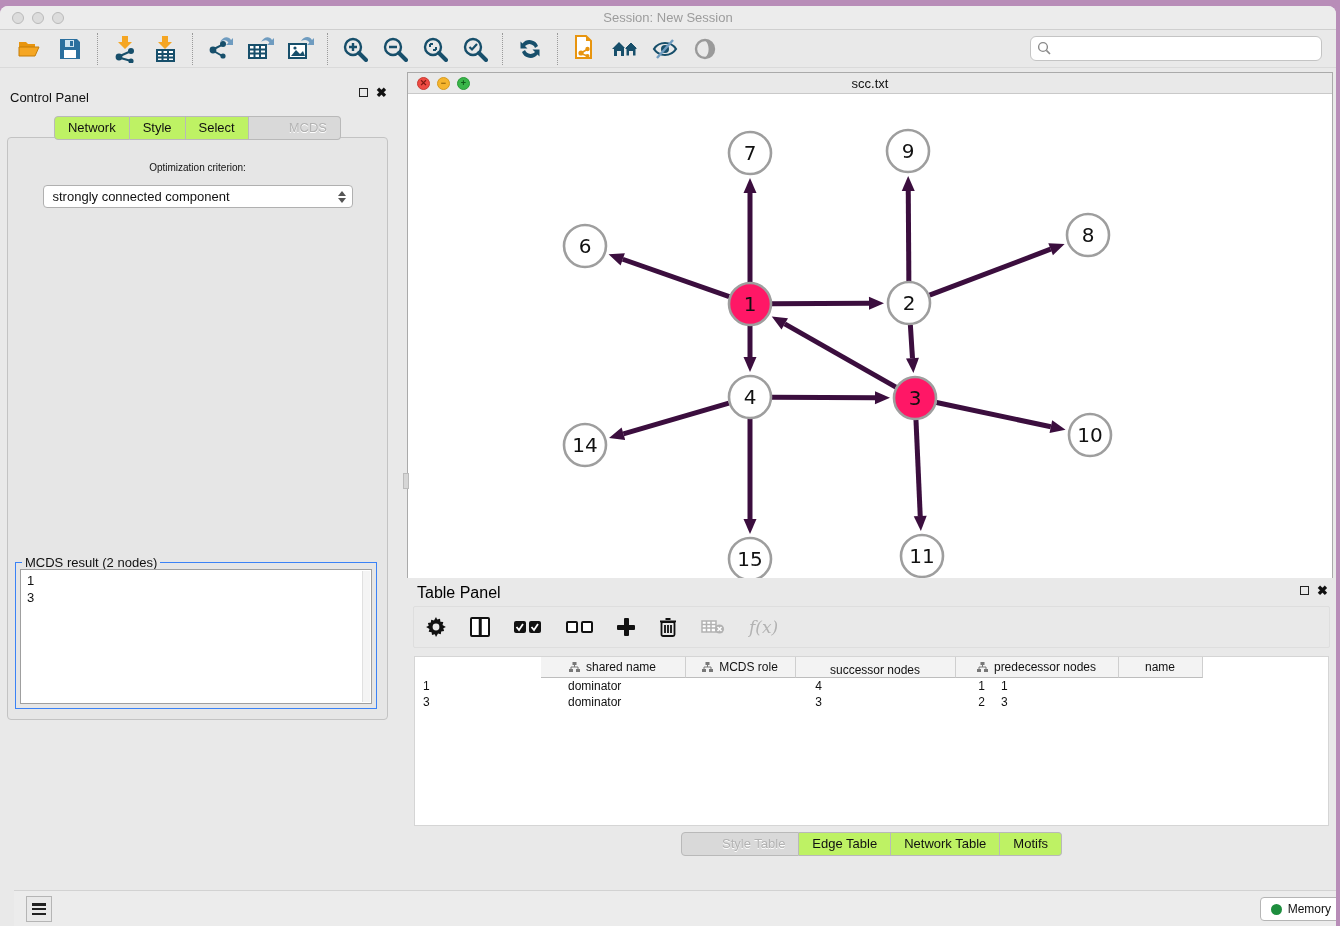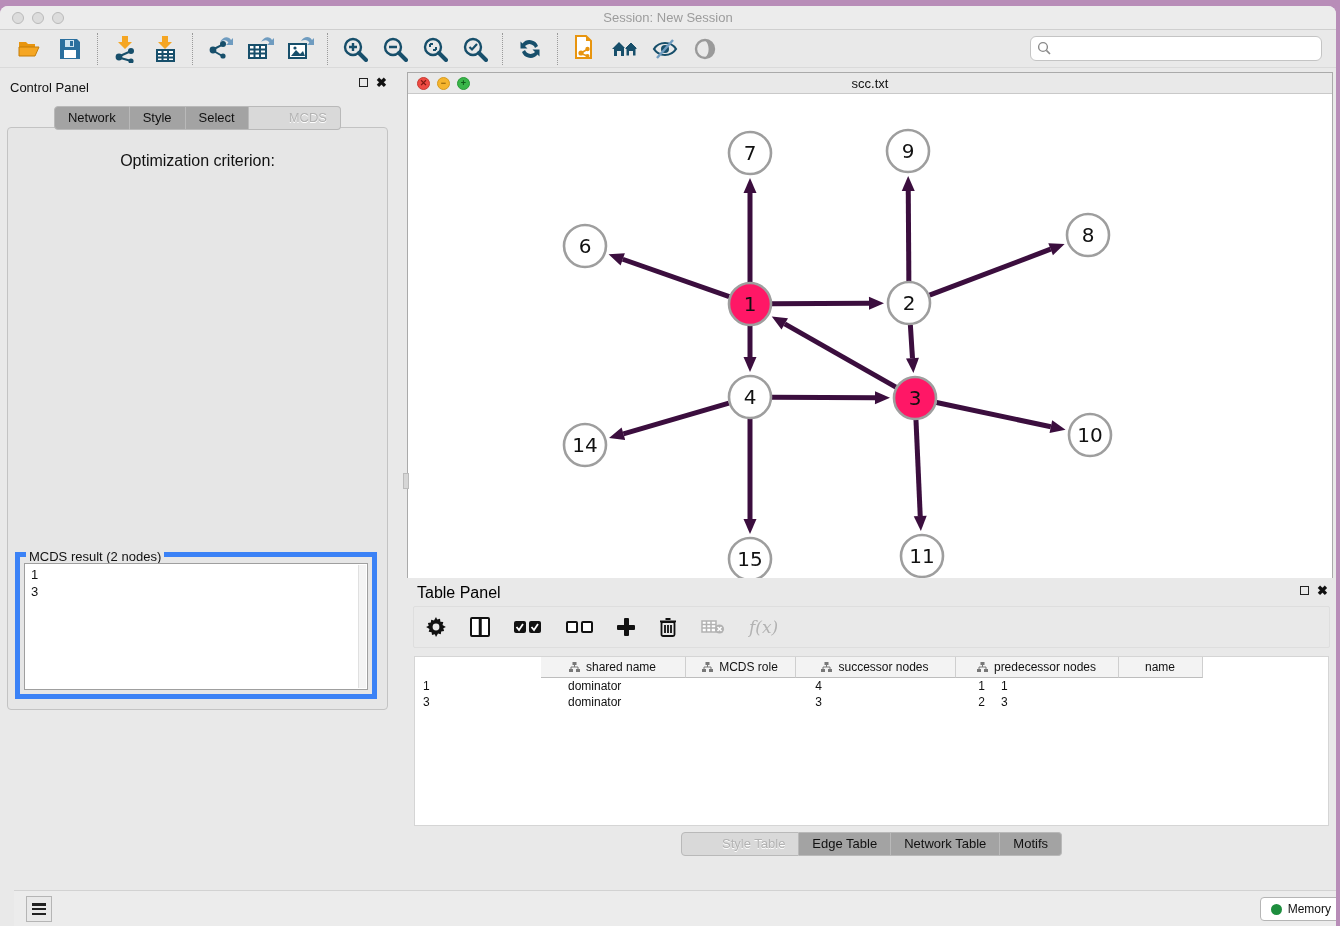--- a/index.html
+++ b/index.html
@@ -21,50 +21,50 @@
   .toolbar { height:38px; display:flex; align-items:center; padding:0 10px; background:#e9e9e9;
     border-bottom:1px solid #dadada; position:relative; }
   .tb-btn { width:40px; height:32px; display:flex; align-items:center; justify-content:center; cursor:default; }
   .tb-sep { width:1px; height:32px; border-left:1px dotted #9a9a9a; margin:0 7px; }
   .search-wrap { position:absolute; right:14px; top:6px; }
   .search-box { width:292px; height:25px; background:#fff; border:1px solid #c4c4c4; border-radius:6px;
     display:flex; align-items:center; padding-left:6px; }
   .search-box input { border:none; outline:none; flex:1; font-size:12px; background:transparent; margin-left:4px; }
 
   
-  .control-panel { position:absolute; left:0; top:64px; width:395px; height:644px; background:#e9e9e9; }
+  .control-panel { position:absolute; left:0; top:74px; width:395px; height:644px; background:#e9e9e9; }
   .panel-head { position:relative; height:30px; padding:8px 10px 0 10px; }
   .panel-head .ph-title { font-size:13px; color:#111; }
   .panel-icons { position:absolute; right:8px; top:8px; display:flex; gap:8px; align-items:center; }
   .float-ic { width:9px; height:9px; border:1.5px solid #222; display:inline-block; }
   .close-ic { font-size:13px; font-weight:bold; color:#111; line-height:9px; }
 
   .tabbar { display:flex; justify-content:center; margin-top:6px; position:relative; z-index:2; }
-  .tab { font-size:13px; color:#111; background:#a3a3a3; border:1px solid #b9b9b9; border-left:none;
+  .tab { font-size:13px; color:#111; background:#bef264; border:1px solid #b9b9b9; border-left:none;
     padding:3px 13px 4px 13px; cursor:default; white-space:nowrap; }
   .tab:first-child { border-left:1px solid #b9b9b9; border-radius:4px 0 0 4px; }
   .tab:last-child { border-radius:0 4px 4px 0; }
   .tab.selected { background:#d9d9d9; color:#b2b2b2; text-shadow:0 1px 0 #fff;padding-left:40px; }
 
   .cp-body { position:absolute; left:7px; right:7px; top:57px; bottom:4px;
     border:1px solid #c3c3c3; border-radius:4px; background:#e6e6e6; }
-  .opt-label { text-align:center; font-size:16px; color:#111; margin-top:24px; }
+  .opt-label { text-align:center; font-size:10px; color:#111; margin-top:24px; }
   .dropdown { margin:12px auto 0 auto; width:310px; height:23px; background:#fff;
     border:1px solid #b0b0b0; border-radius:4px; display:flex; align-items:center;
     padding:0 6px 0 9px; font-size:13px; color:#111; }
   .dropdown .dd-text { flex:1; }
   .dd-arrows { display:flex; flex-direction:column; gap:2px; align-items:center; }
   .dd-arrows .up { width:0; height:0; border-left:4px solid transparent; border-right:4px solid transparent; border-bottom:5px solid #555; }
   .dd-arrows .down { width:0; height:0; border-left:4px solid transparent; border-right:4px solid transparent; border-top:5px solid #555; }
   .btn-row { display:flex; justify-content:center; gap:14px; margin-top:13px; }
   .push-btn { background:#fff; border:1px solid #b0b0b0; border-radius:5px; font-size:13px;
     color:#111; padding:3px 15px 4px 15px; font-family:"Liberation Sans",sans-serif; cursor:default; }
 
   .result-group { position:absolute; left:7px; right:10px; top:424px; bottom:10px;
-    border:5px solid #3b82f6; background:#e6e6e6; }
+    border:1px solid #3b82f6; background:#e6e6e6; }
   .result-legend { position:absolute; top:-8px; left:6px; background:#e6e6e6; padding:0 3px;
     font-size:13px; color:#111; }
   .result-text { position:absolute; left:4px; right:4px; top:6px; bottom:4px; background:#fff;
     border:1px solid #9f9f9f; font-size:13px; color:#111; padding:2px 0 0 6px; line-height:17px;
     font-family:"Liberation Sans",sans-serif; }
   .result-scroll { position:absolute; right:1px; top:1px; bottom:1px; width:8px; background:#f4f4f4; border-left:1px solid #e0e0e0; }
 
   
   .net-window { position:absolute; left:407px; top:66px; width:926px; height:528px;
     border:1px solid #aaa; background:#fff; }
@@ -291,20 +291,27 @@
       </span>
     </div>
     <div class="tabbar" id="cp-tabs">
         <div class="tab">Network</div>
         <div class="tab">Style</div>
         <div class="tab">Select</div>
         <div class="tab selected">MCDS</div>
       </div>
     <div class="cp-body">
       <div class="opt-label">Optimization criterion:</div>
+      <div class="dropdown">
+        <span class="dd-text">strongly connected component</span>
+        <span class="dd-arrows">
+            <span class="up"></span>
+            <span class="down"></span>
+          </span>
+      </div>
       <div class="result-group">
         <span class="result-legend">MCDS result (2 nodes)</span>
         <div class="result-text" id="result-lines">
           <div>1</div>
             <div>3</div>
             <div class="result-scroll"></div>
         </div>
       </div>
     </div>
   </div>
@@ -466,21 +473,21 @@
           </div>
           <div class="gh-cell" style="width: 110px;">
             <svg width="11" height="11" viewBox="0 0 11 11">
               <rect x="3.5" y="0" width="4" height="3" fill="#777"></rect>
               <rect x="0" y="7" width="4" height="3" fill="#777"></rect>
               <rect x="7" y="7" width="4" height="3" fill="#777"></rect>
               <path d="M5.5 3 v2 M2 7 v-2 h7 v2" stroke="#777" fill="none"></path>
             </svg>
             <span>MCDS role</span>
           </div>
-          <div class="gh-cell" style="width: 160px;">
+          <div class="gh-cell" style="width: 160px; flex-direction: column;">
             <svg width="11" height="11" viewBox="0 0 11 11">
               <rect x="3.5" y="0" width="4" height="3" fill="#777"></rect>
               <rect x="0" y="7" width="4" height="3" fill="#777"></rect>
               <rect x="7" y="7" width="4" height="3" fill="#777"></rect>
               <path d="M5.5 3 v2 M2 7 v-2 h7 v2" stroke="#777" fill="none"></path>
             </svg>
             <span>successor nodes</span>
           </div>
           <div class="gh-cell" style="width: 163px;">
             <svg width="11" height="11" viewBox="0 0 11 11">

